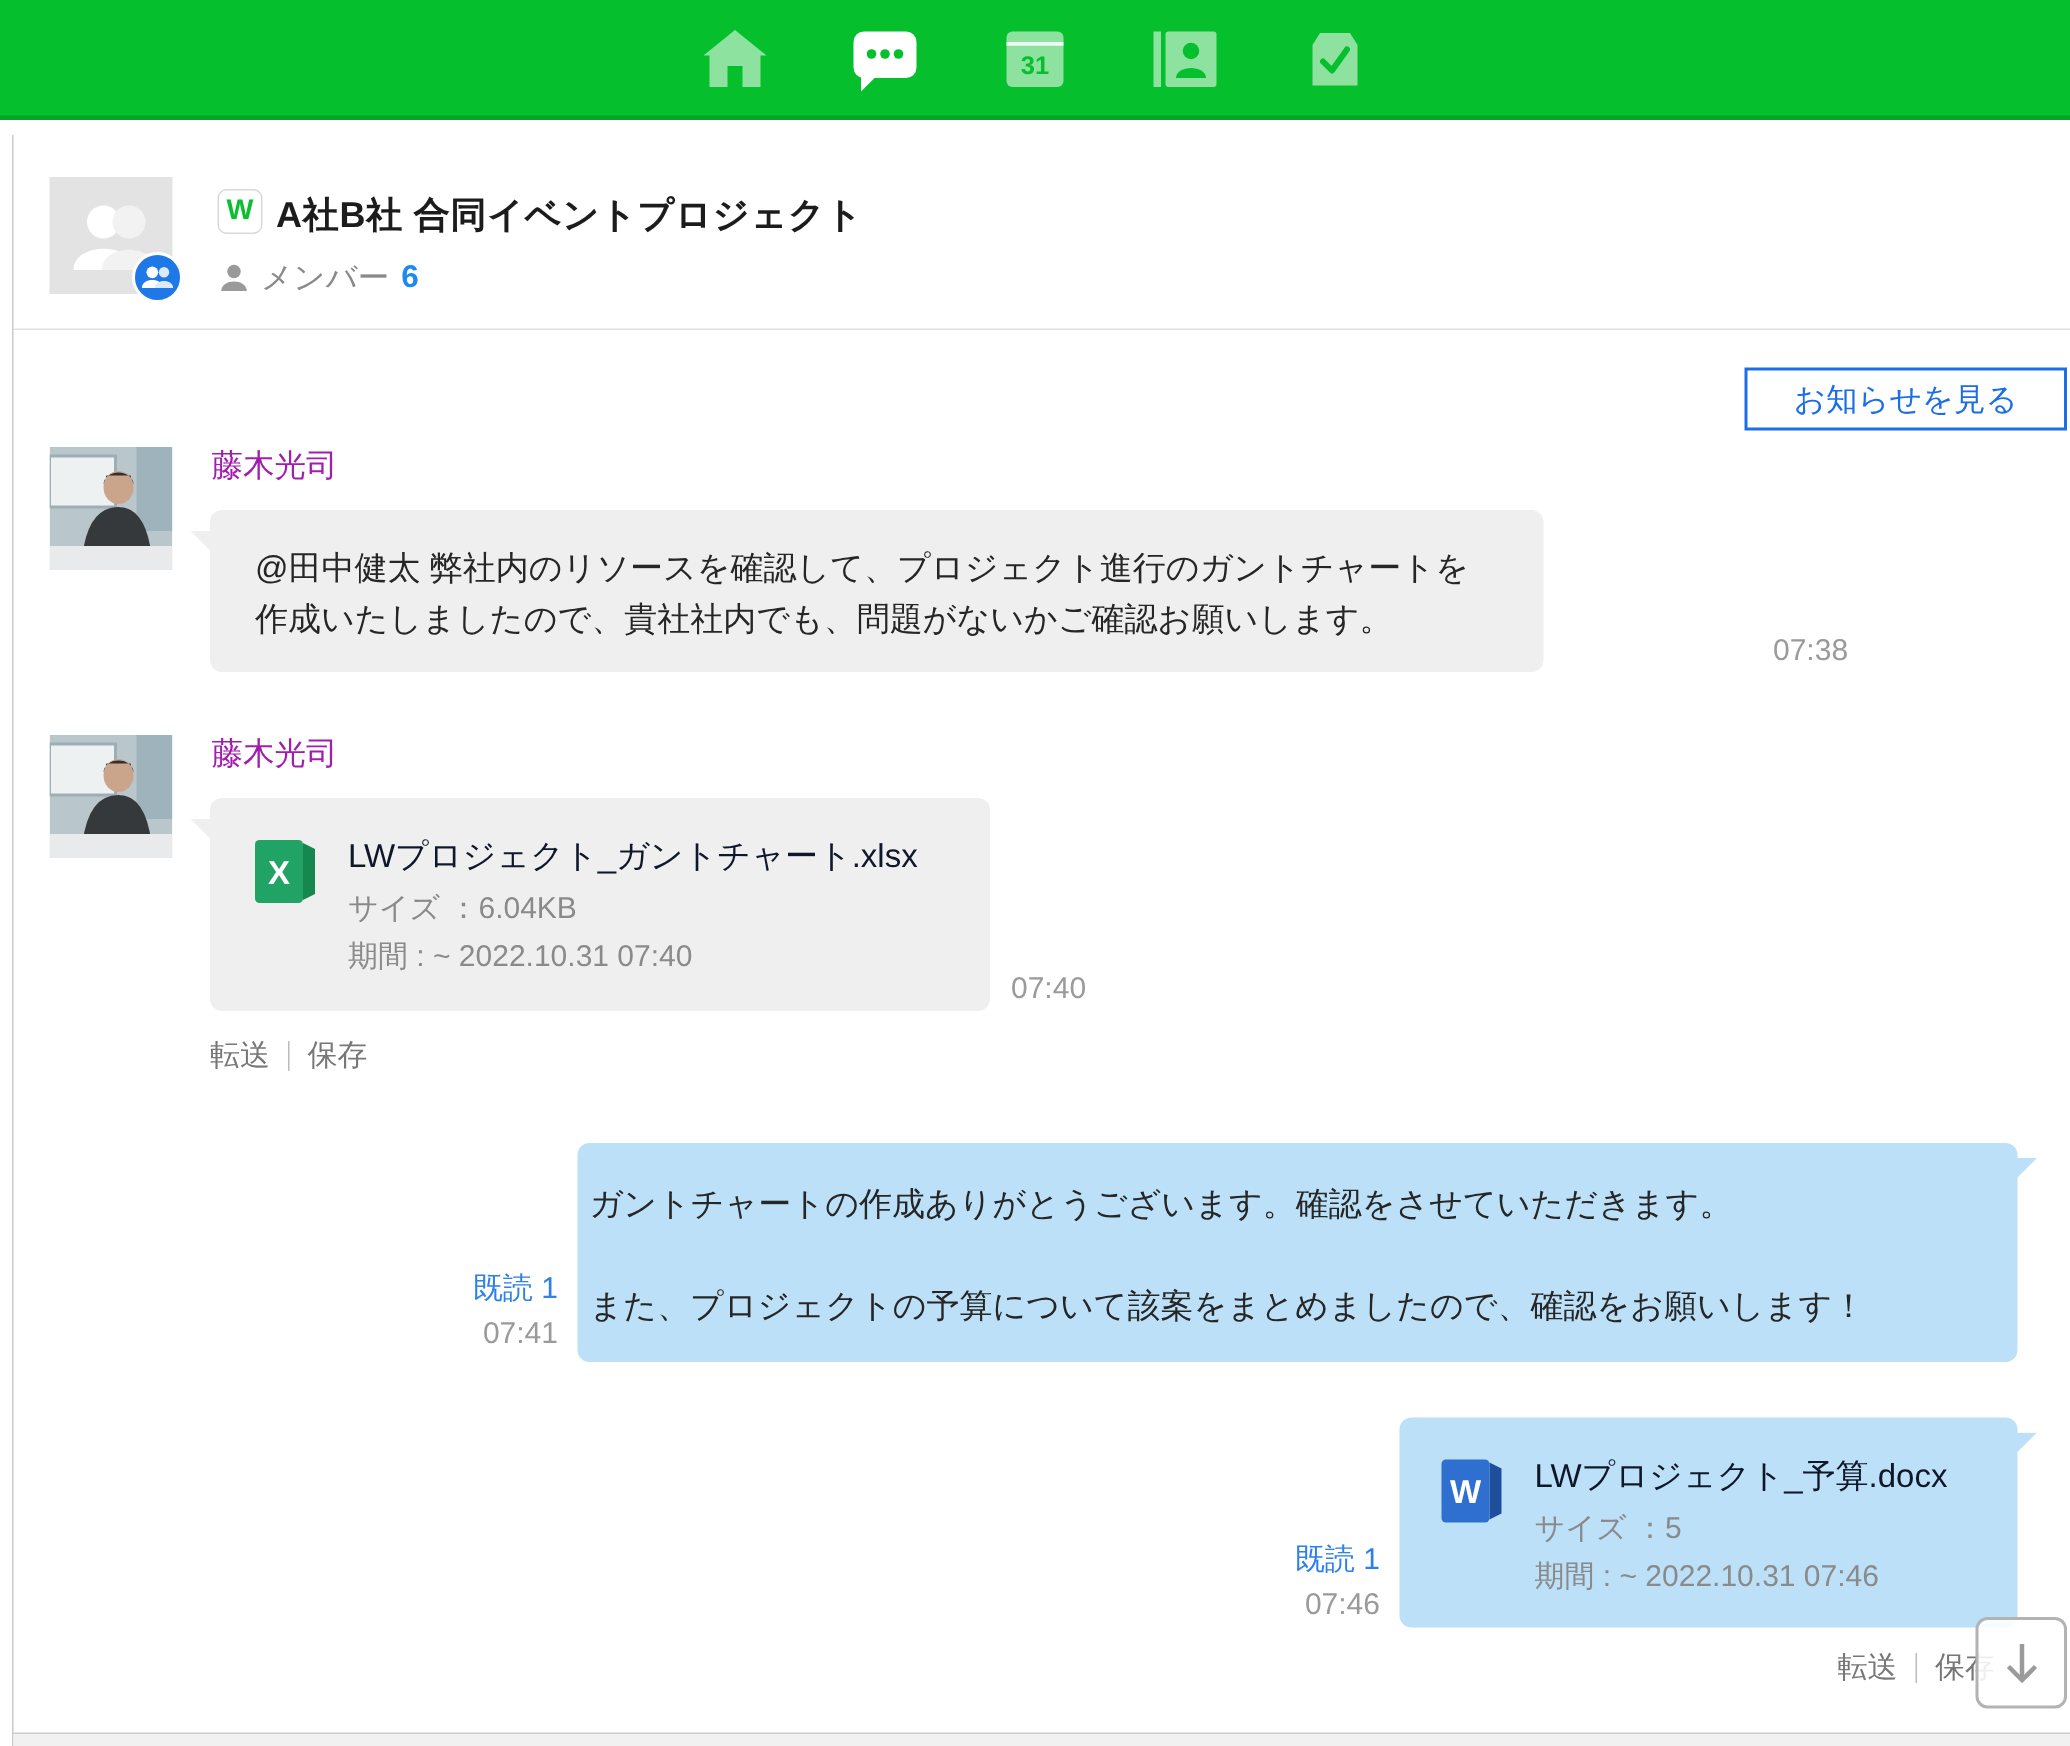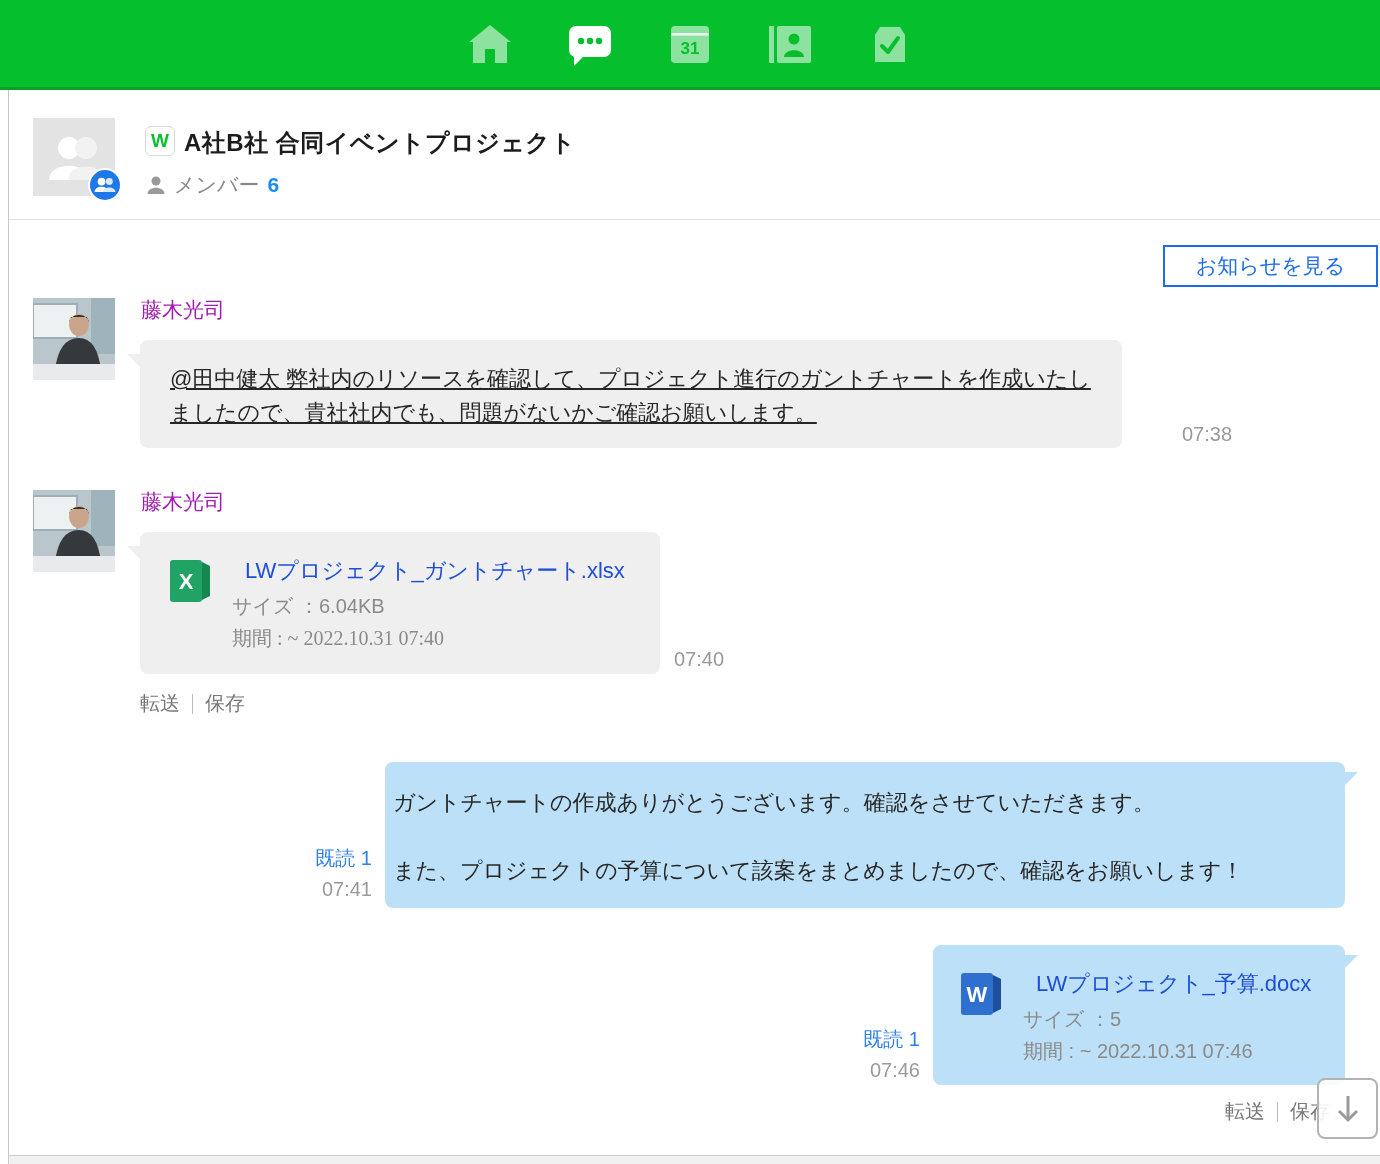--- a/index.html
+++ b/index.html
@@ -5,21 +5,21 @@
   * { margin:0; padding:0; box-sizing:border-box; }
   html,body { width:1380px; height:1164px; }
   body {
     font-family: "Liberation Sans", "DejaVu Sans", sans-serif;
     background:#ffffff; color:#2b2b2b; overflow:hidden; position:relative;
   }
   .app { position:absolute; inset:0; width:1380px; height:1164px; }
 
   
   .topbar {
-    position:absolute; left:0; top:0; width:1380px; height:90px;
+    position:absolute; left:0; top:0; width:1380px; height:80px;
     background:#06BF2D; border-bottom:3px solid #07A227;
     display:flex; align-items:center; justify-content:center; gap:54px;
   }
   .topbar .nav-icon { width:46px; height:46px; display:block; cursor:pointer; }
 
   
   .vline { position:absolute; left:8px; top:90px; width:1px; height:1074px; background:#c9c9c9; }
   .header-divider { position:absolute; left:9px; top:219px; width:1371px; height:1px; background:#e0e0e0; }
   .bottom-divider { position:absolute; left:9px; top:1155px; width:1371px; height:1px; background:#cccccc; }
   .bottom-strip { position:absolute; left:9px; top:1156px; width:1371px; height:8px; background:#f1f1f1; }
@@ -63,21 +63,21 @@
   .tail { position:absolute; width:16px; height:16px; }
   .tail.left  { left:-13px; top:14px; background:#EFEFEF; clip-path:polygon(0 0, 100% 0, 100% 100%); }
   .tail.right { right:-13px; top:10px; background:#BCE0F7; clip-path:polygon(0 0, 100% 0, 0 100%); }
   .timestamp { position:absolute; font-size:20px; color:#9a9a9a; }
   .read-meta { position:absolute; text-align:right; }
   .read-label { font-size:20px; color:#2F80E8; }
   .read-time { font-size:20px; color:#9a9a9a; margin-top:6px; }
 
   .file-row { display:flex; align-items:flex-start; gap:18px; }
   .file-icon { width:46px; height:46px; flex:0 0 auto; margin-top:2px; }
-  .file-name { font-size:22px; color:#1d4ed8; line-height:30px;margin-left:13px; }
+  .file-name { font-size:22px; color:#0f172a; line-height:30px; }
   .file-meta { font-size:20px; color:#8a8a8a; line-height:32px; margin-top:4px; }
 
   .file-actions { position:absolute; display:flex; align-items:center; font-size:20px; color:#777777; }
   .file-actions .action { cursor:pointer; }
   .file-actions .sep { width:1px; height:20px; background:#bbbbbb; margin:0 12px; }
 
   .scroll-btn {
     position:absolute; left:1317px; top:1078px; width:61px; height:61px;
     background:rgba(255,255,255,0.88); border:2px solid #b3b3b3; border-radius:8px;
     display:flex; align-items:center; justify-content:center; cursor:pointer; z-index:5;
@@ -156,21 +156,21 @@
       <rect width="82" height="82" fill="#b9c6cc"></rect>
       <rect x="0" y="6" width="44" height="34" fill="#eef1f2" stroke="#9fadb4" stroke-width="2"></rect>
       <rect x="58" y="0" width="24" height="56" fill="#9fb3bd"></rect>
       <ellipse cx="46" cy="27" rx="10" ry="11" fill="#caa58c"></ellipse>
       <path d="M36 25 a10 8 0 0 1 20 0 l-2 -6 l-16 0 Z" fill="#332f2c"></path>
       <path d="M22 72 Q26 40 46 40 Q64 40 68 72 Z" fill="#35393b"></path>
       <rect x="0" y="66" width="82" height="16" fill="#e8eaec"></rect>
     </svg>
   </div>
   <div class="sender-name" style="left:141px; top:296px;">藤木光司</div>
-  <div class="bubble gray" style="left:140px; top:340px; width:982px; height:108px; padding:22px 30px;text-decoration:underline;">
+  <div class="bubble gray" style="left:140px; top:340px; width:889px; height:108px; padding:22px 30px;">
     <div class="tail left"></div>
     <div class="msg-text">@田中健太 弊社内のリソースを確認して、プロジェクト進行のガントチャートを作成いたしましたので、貴社社内でも、問題がないかご確認お願いします。</div>
   </div>
   <div class="timestamp" style="left:1182px; top:423px;">07:38</div>
 
   <div class="msg-avatar" style="left:33px; top:490px;">
     <svg viewBox="0 0 82 82" width="82" height="82">
       <rect width="82" height="82" fill="#b9c6cc"></rect>
       <rect x="0" y="6" width="44" height="34" fill="#eef1f2" stroke="#9fadb4" stroke-width="2"></rect>
       <rect x="58" y="0" width="24" height="56" fill="#9fb3bd"></rect>
@@ -185,21 +185,21 @@
     <div class="tail left"></div>
     <div class="file-row">
       <svg class="file-icon" viewBox="0 0 46 46">
         <polygon points="34,4 42,8 42,38 34,42" fill="#16874f"></polygon>
         <rect x="2" y="2" width="32" height="42" rx="3" fill="#21A366"></rect>
         <text x="18" y="31" text-anchor="middle" font-size="22" font-weight="bold" fill="#ffffff" font-family="Liberation Sans, sans-serif">X</text>
       </svg>
       <div>
         <div class="file-name">LWプロジェクト_ガントチャート.xlsx</div>
         <div class="file-meta">サイズ ：6.04KB</div>
-        <div class="file-meta" style="margin-top:0;font-family:Liberation Serif, serif;">期間 : ~ 2022.10.31 07:40</div>
+        <div class="file-meta" style="margin-top:0;">期間 : ~ 2022.10.31 07:40</div>
       </div>
     </div>
   </div>
   <div class="timestamp" style="left:674px; top:648px;">07:40</div>
   <div class="file-actions" style="left:140px; top:690px;">
     <span class="action">転送</span>
     <span class="sep"></span>
     <span class="action">保存</span>
   </div>
 

